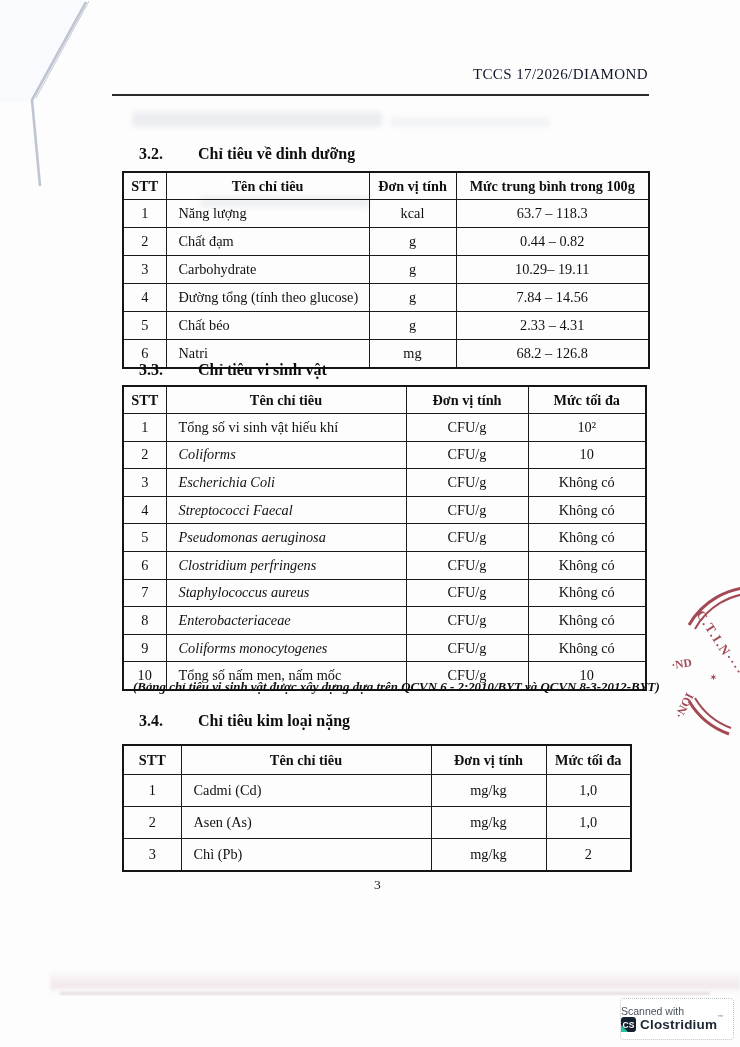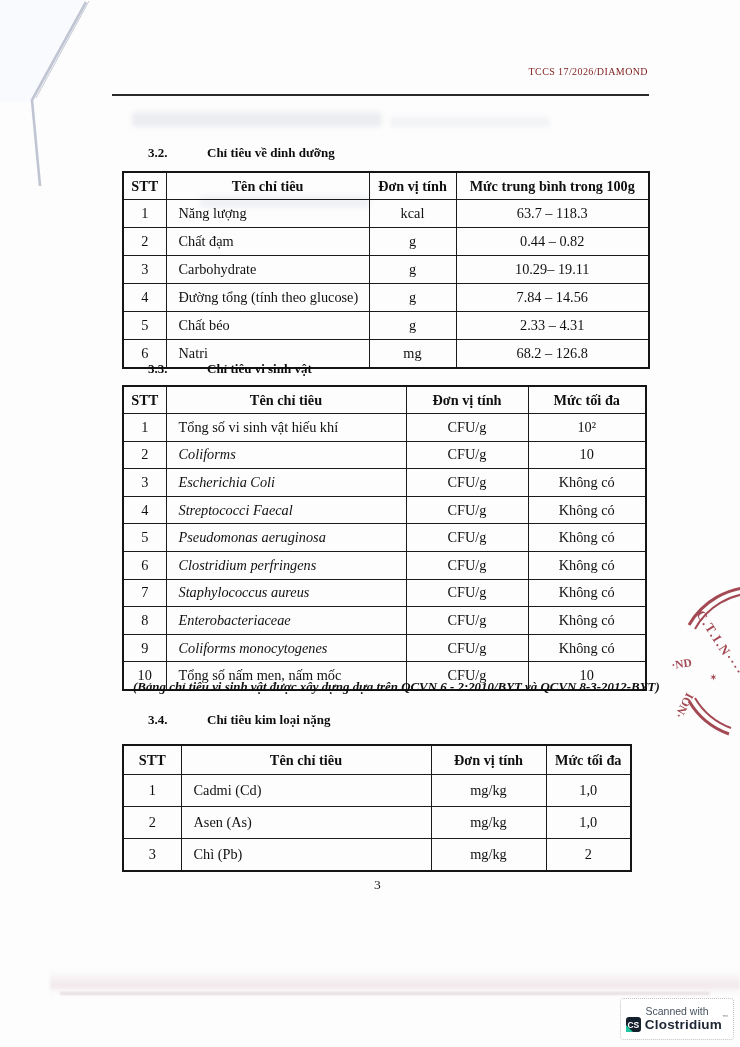--- a/index.html
+++ b/index.html
@@ -25,26 +25,26 @@
     filter:blur(1.4px);pointer-events:none;
   }
   .bottom-line{
     position:absolute;left:60px;top:992px;width:650px;height:3px;
     background:rgba(186,156,168,0.30);filter:blur(1px);pointer-events:none;
   }
 
   
   .hdr-ref{
     position:absolute;top:66px;right:92px;
-    font-size:10px;letter-spacing:.4px;color:#7f1d1d;
+    font-size:15px;letter-spacing:.4px;color:#0f172a;
   }
   .hdr-rule{position:absolute;left:112px;top:94px;width:537px;height:2px;background:#2a2a2a;}
 
   
-  .sec{position:absolute;left:148px;font-weight:bold;font-size:13px;color:#0d0d0d;white-space:nowrap;}
+  .sec{position:absolute;left:139px;font-weight:bold;font-size:16px;color:#0d0d0d;white-space:nowrap;}
   .sec .num{display:inline-block;width:59px;}
   .sec-nutrition{top:145px;}
   .sec-micro{top:361px;}
   .sec-metals{top:712px;}
 
   
   table{border-collapse:collapse;table-layout:fixed;position:absolute;background:transparent;}
   th,td{border:1.4px solid #1b1b1b;font-size:14.3px;overflow:hidden;white-space:nowrap;}
   table{border:2.6px solid #151515;}
   th{font-weight:bold;text-align:center;padding:2px 2px;margin-left:42px;}
@@ -73,21 +73,21 @@
 
   
   .stamp{position:absolute;left:652px;top:562px;width:88px;height:250px;overflow:hidden;opacity:.88;}
   .stamp svg{display:block;}
 
   
   .cs-badge{
     position:absolute;left:620px;top:998px;width:112px;height:40px;
     background:#ffffff;border:1px dotted #c3c3c3;border-radius:4px;
     font-family:"Liberation Sans","DejaVu Sans",sans-serif;
-    display:flex;flex-direction:column;align-items:center;justify-content:center;gap:1px;
+    display:flex;flex-direction:column;align-items:flex-start;justify-content:center;gap:1px;
   }
   .cs-line1{font-size:10.5px;color:#46525e;line-height:1;}
   .cs-line2{display:flex;align-items:center;gap:4px;line-height:1;}
   .cs-logo{
     position:relative;width:15px;height:15px;border-radius:3px;background:#15202e;
     color:#fff;font-size:8.5px;font-weight:bold;display:flex;align-items:center;justify-content:center;
   }
   .cs-logo::after{
     content:"";position:absolute;left:0;bottom:0;width:0;height:0;
     border-left:7px solid #1ec7a2;border-top:7px solid transparent;

